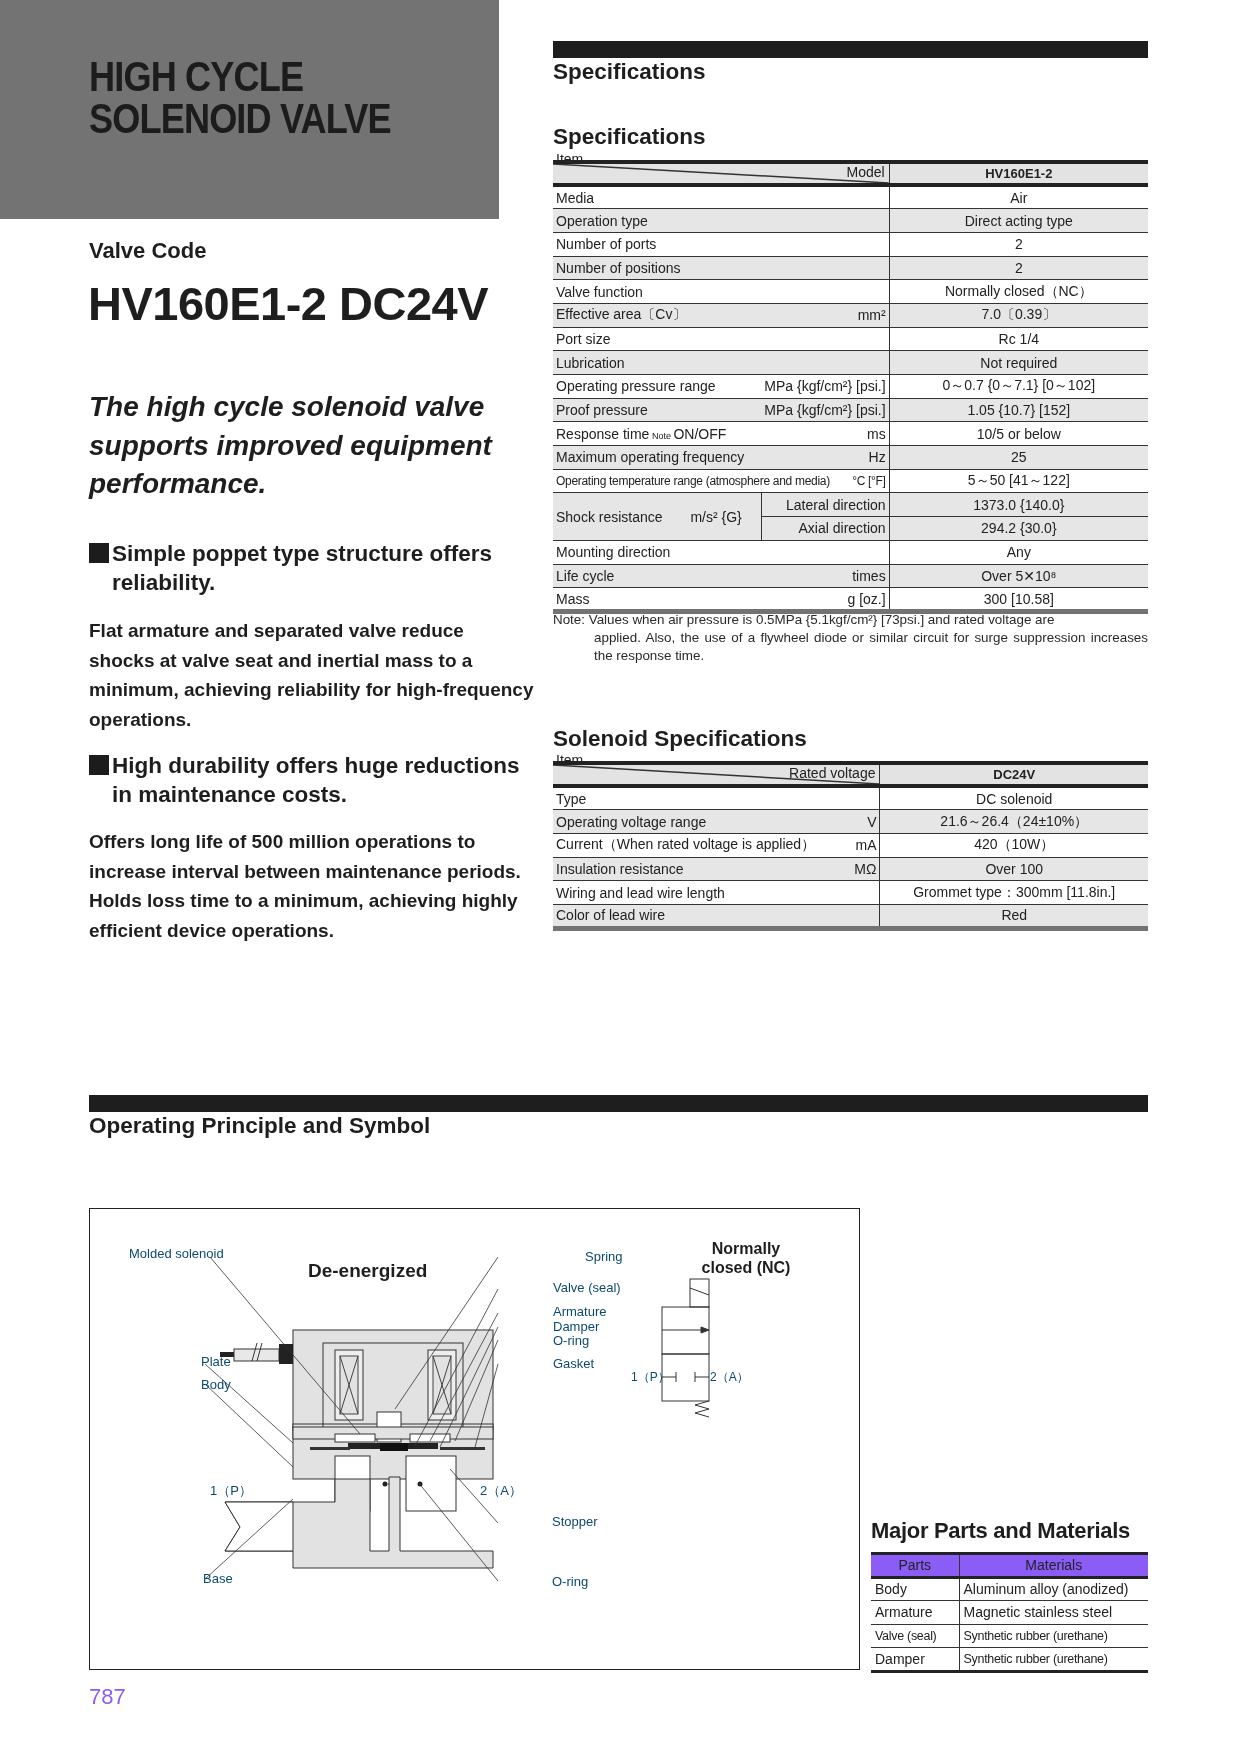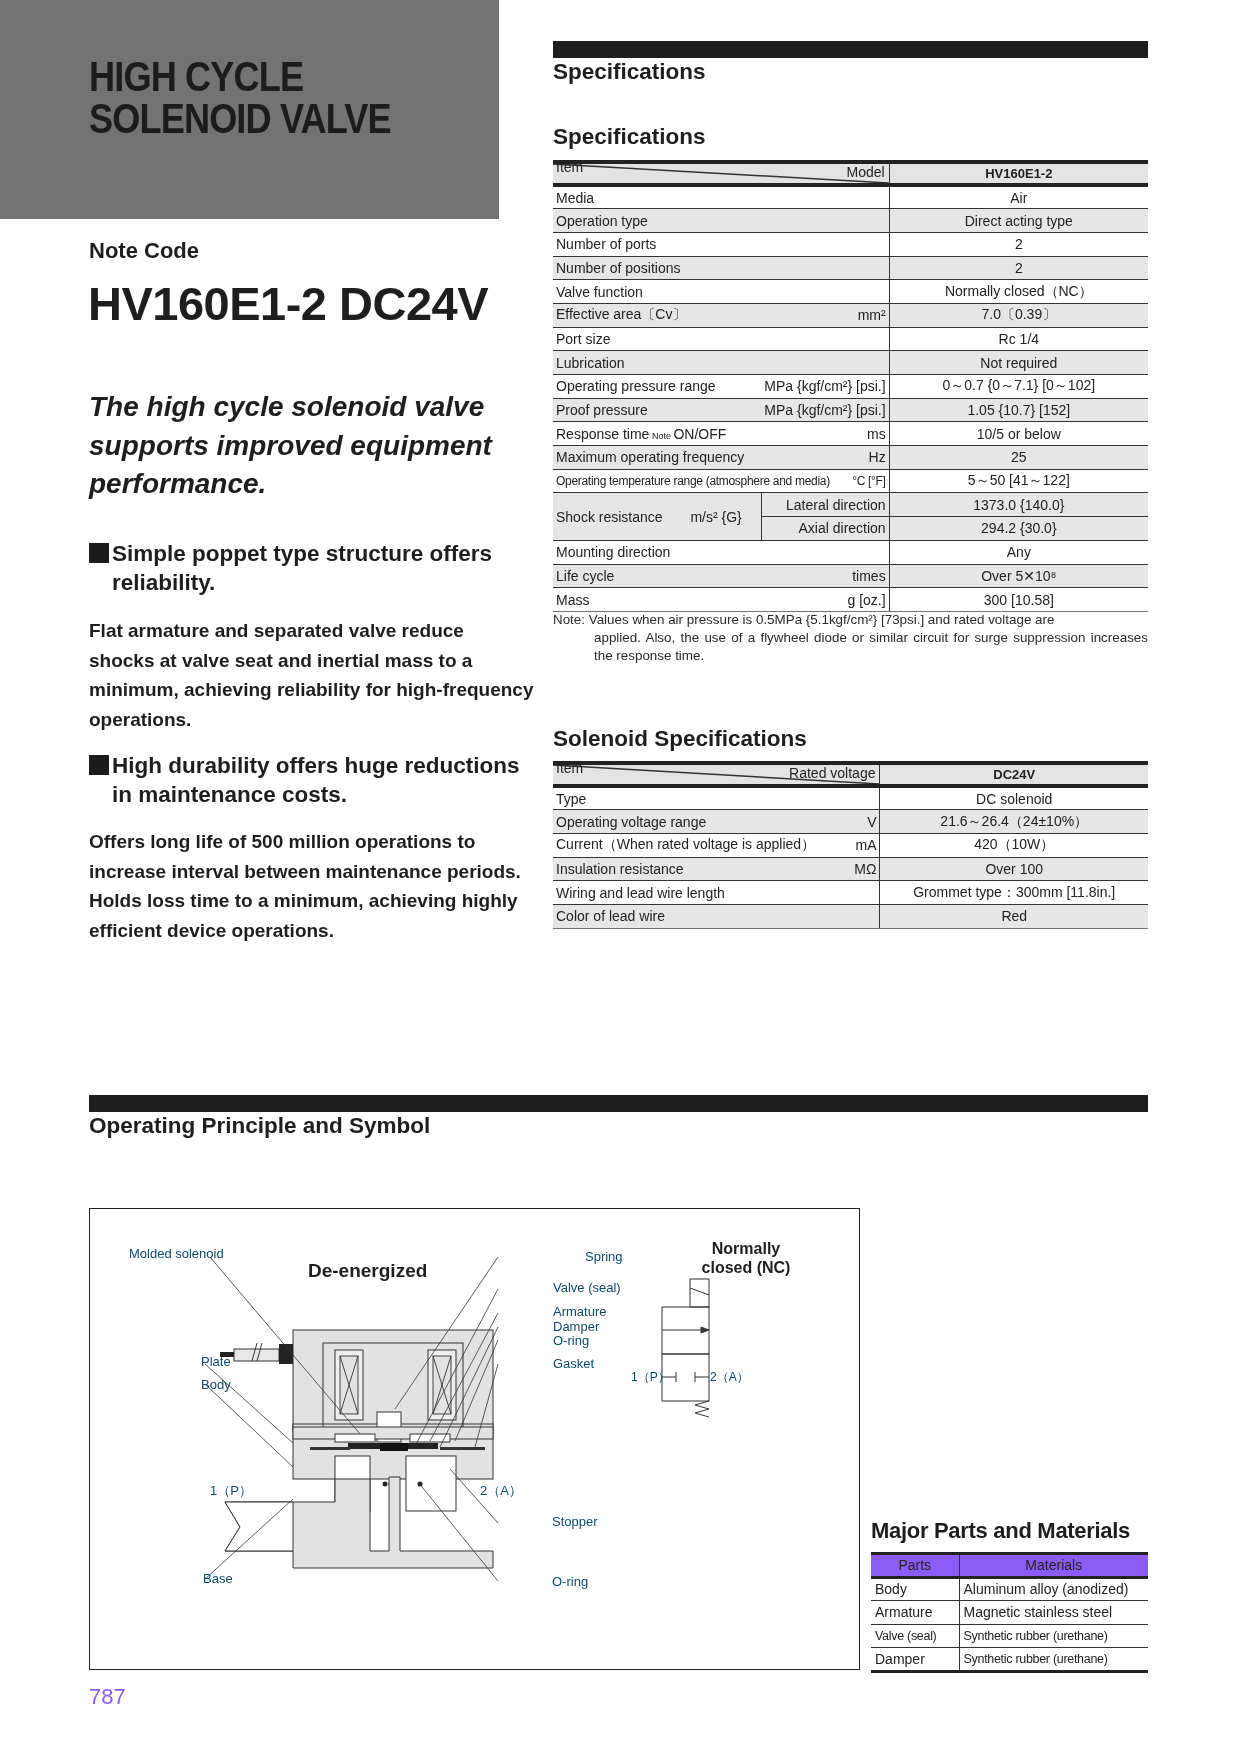--- a/index.html
+++ b/index.html
@@ -18,27 +18,27 @@
   .feature-head .sq { position: absolute; left: 0; top: 4px; width: 20px; height: 20px; background: #1c1c1c; }
   .feature-body { position: absolute; left: 89px; width: 445px; font-size: 19px; font-weight: bold; line-height: 29.5px; }
 
   .bar { position: absolute; height: 17px; background: #1e1e1e; }
   .section-title { position: absolute; font-size: 22.5px; font-weight: bold; }
 
   table.spec { position: absolute; border-collapse: collapse; font-size: 14px; color: #222; }
   table.spec td { border-bottom: 1.5px solid #333; height: 23.7px; padding: 0 3px; white-space: nowrap; }
   table.spec tr.head td { border-top: 4px solid #222; border-bottom: 4px solid #222; background: #e3e3e3; height: 23px; }
   table.spec tr.alt td { background: #e6e6e6; }
-  table.spec tr.last td { border-bottom: 1px solid #737373; }
+  table.spec tr.last td { border-bottom: 5px solid #737373; }
   table.spec td.val { text-align: center; border-left: 1.5px solid #333; }
   table.spec td.unit { text-align: right; }
   .diag-cell { position: relative; }
   .diag-cell svg { position: absolute; left: 0; top: 0; width: 100%; height: 100%; }
   .diag-cell .tl { position: absolute; right: 4px; top: 0px; }
-  .diag-cell .bl { position: absolute; left: 3px; bottom: 8px; }
+  .diag-cell .bl { position: absolute; left: 3px; bottom: 16px; }
   .small { font-size: 11px; }
   .tiny { font-size: 12px; letter-spacing: -0.3px; }
 
   .note { position: absolute; left: 553px; top: 611px; width: 595px; font-size: 13.4px; line-height: 18px; text-align: justify; color: #2a2a2a; }
   .note .indent { display: block; padding-left: 41px; }
 
   .diagram-box { position: absolute; left: 89px; top: 1208px; width: 771px; height: 462px; border: 1.5px solid #222; }
   .diagram-box svg { position: absolute; left: 0; top: 0; }
   .lbl { position: absolute; font-size: 13px; color: #0c4a6e; white-space: nowrap; }
   .diag-title { position: absolute; font-size: 19px; font-weight: bold; }
@@ -53,21 +53,21 @@
 
   .page-num { position: absolute; left: 89px; top: 1684px; font-size: 22px; color: #8b5cf6; }
 </style>
 </head>
 <body>
 
 <div class="title-block">
   <h1>HIGH CYCLE
 SOLENOID VALVE</h1>
 </div>
-<div class="order-label">Note Code</div>
+<div class="order-label">Valve Code</div>
 <div class="order-code">HV160E1-2 DC24V</div>
 
 <div class="tagline">The high cycle solenoid valve supports improved equipment performance.</div>
 
 <div class="feature-head" style="top:539px;">
   <span class="sq"></span>
   <span>Simple poppet type structure offers reliability.</span>
 </div>
 <div class="feature-body" style="top:616px;">Flat armature and separated valve reduce shocks at valve seat and inertial mass to a minimum, achieving reliability for high-frequency operations.</div>
 

